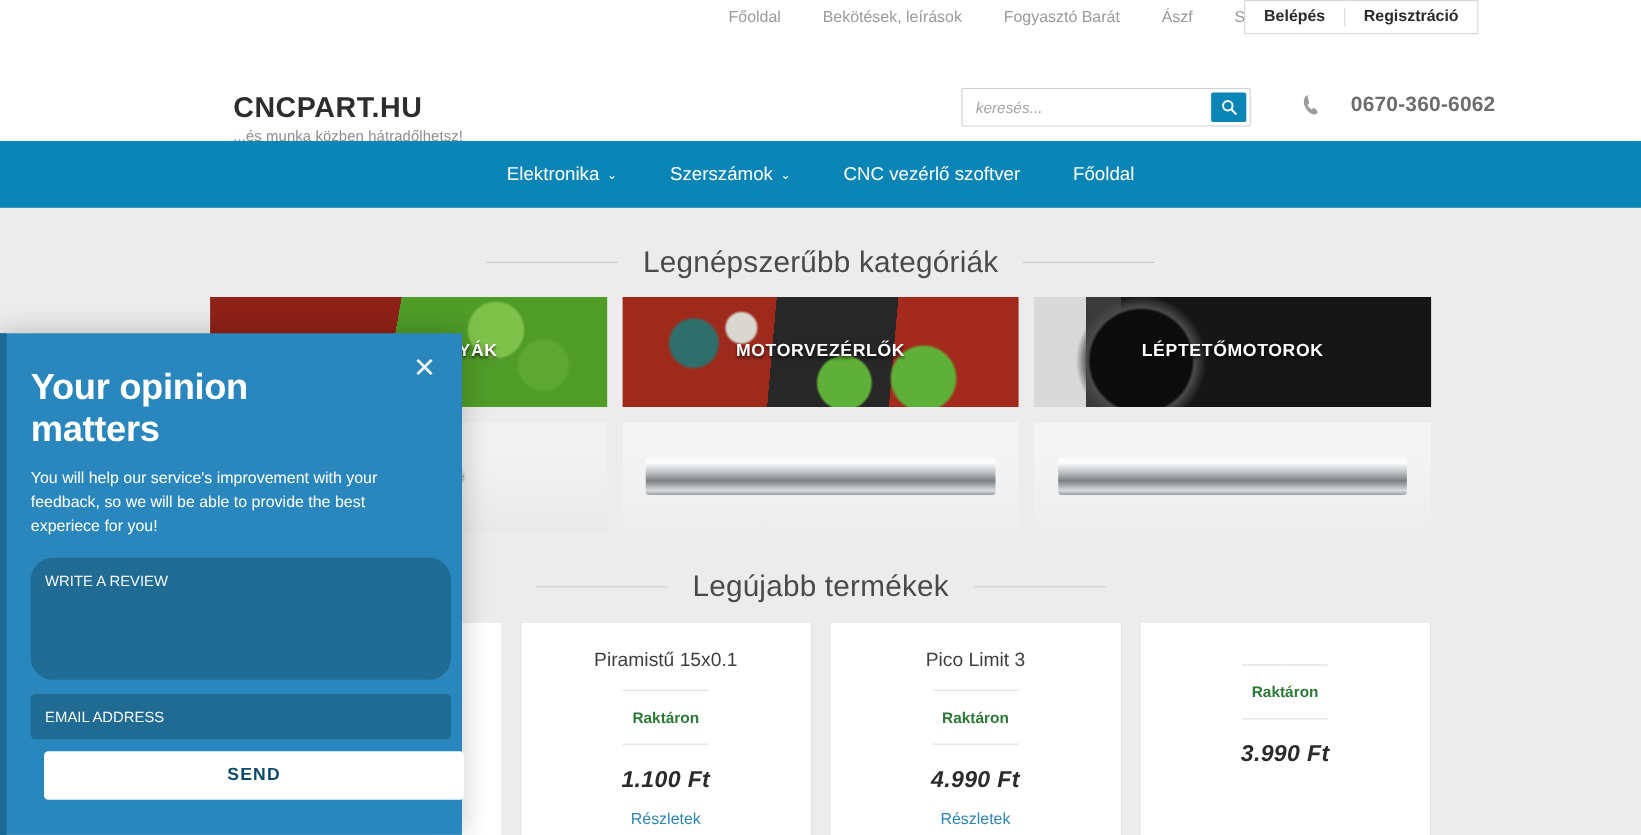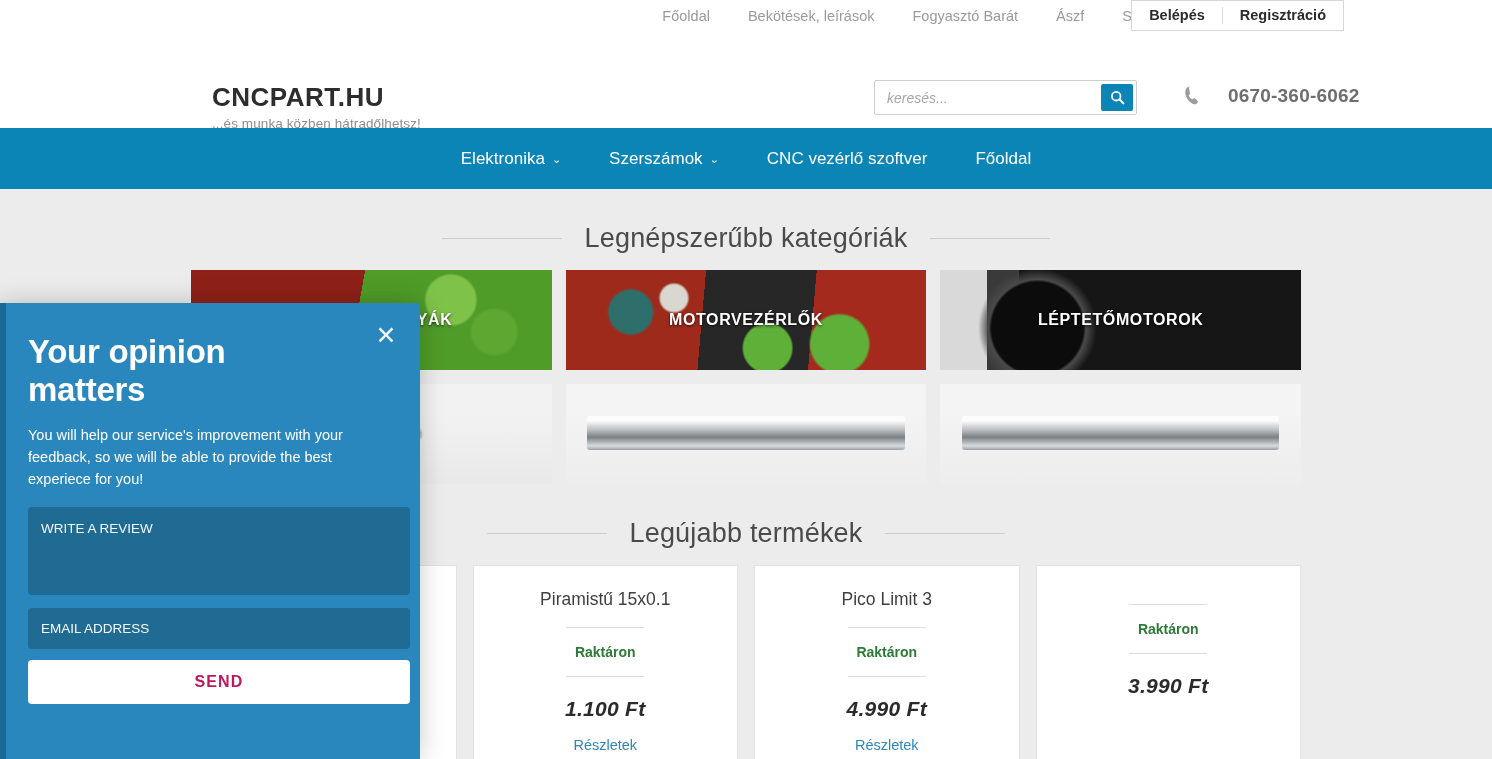--- a/index.html
+++ b/index.html
@@ -208,28 +208,29 @@
     font-size: 14.5px; line-height: 1.52; margin-top: 15px;
     max-width: 358px;
   }
   .modal-field {
     width: 382px; background: #1f6b93; border: 0; border-radius: 4px;
     color: #fff; font-family: "Liberation Sans", sans-serif;
     font-size: 13.5px; padding: 14px 13px; outline: none; resize: none;
     display: block;
   }
   .modal-field::placeholder { color: #fff; opacity: .96; }
-  .ta-review { height: 88px; margin-top: 17px; }
+  .ta-review { height: 111px; margin-top: 17px; border-radius: 20px; }
   .in-email { height: 41px; margin-top: 13px; padding: 0 13px; line-height: 41px; }
   .modal-send {
     width: 382px; height: 44px; margin-top: 11px;
     background: #fff; border: 0; border-radius: 4px;
-    color: #be185d; font-size: 16px; font-weight: bold;
+    color: #0c4a6e; font-size: 16px; font-weight: bold;
     letter-spacing: 1.1px; cursor: pointer;
     font-family: "Liberation Sans", sans-serif;
+    margin-left: 12px;
   }
   .modal-accent {
     position: absolute; left: 0; top: 303px; width: 6px; height: 456px;
     background: #1b6a96; z-index: 41;
   }
 </style>
 </head>
 <body>
 
 <div class="page">

